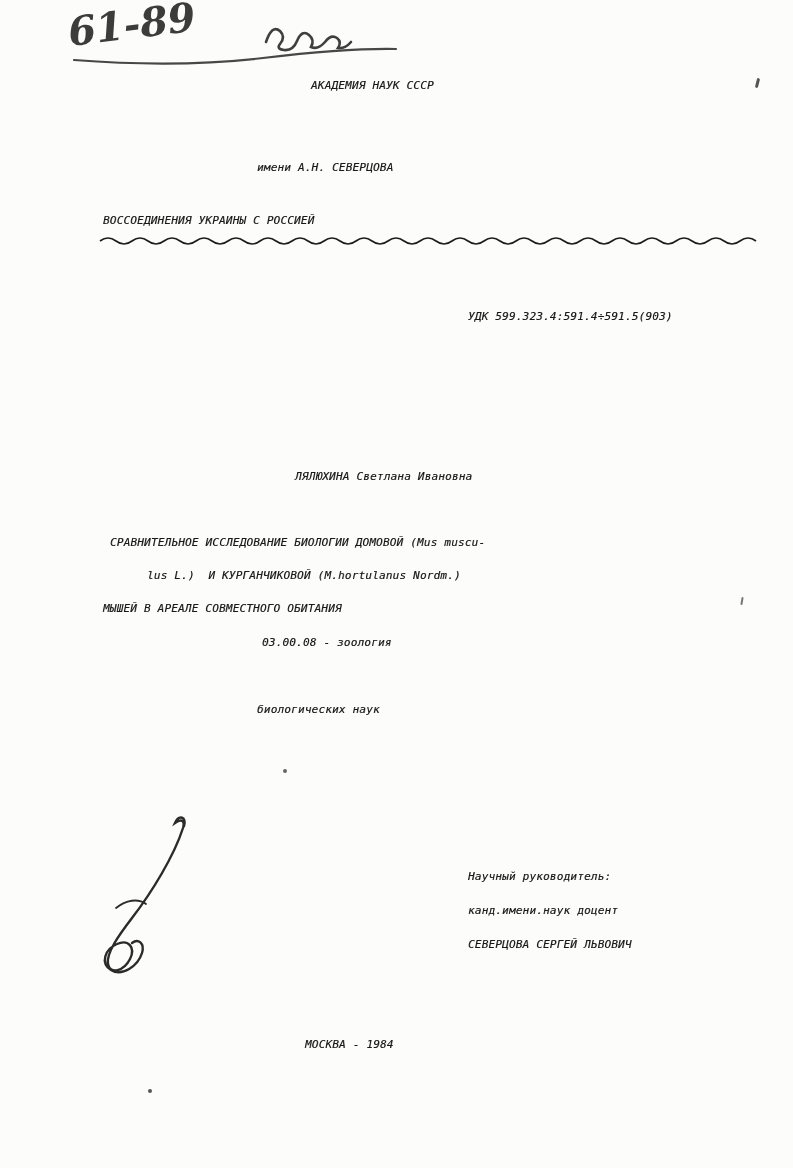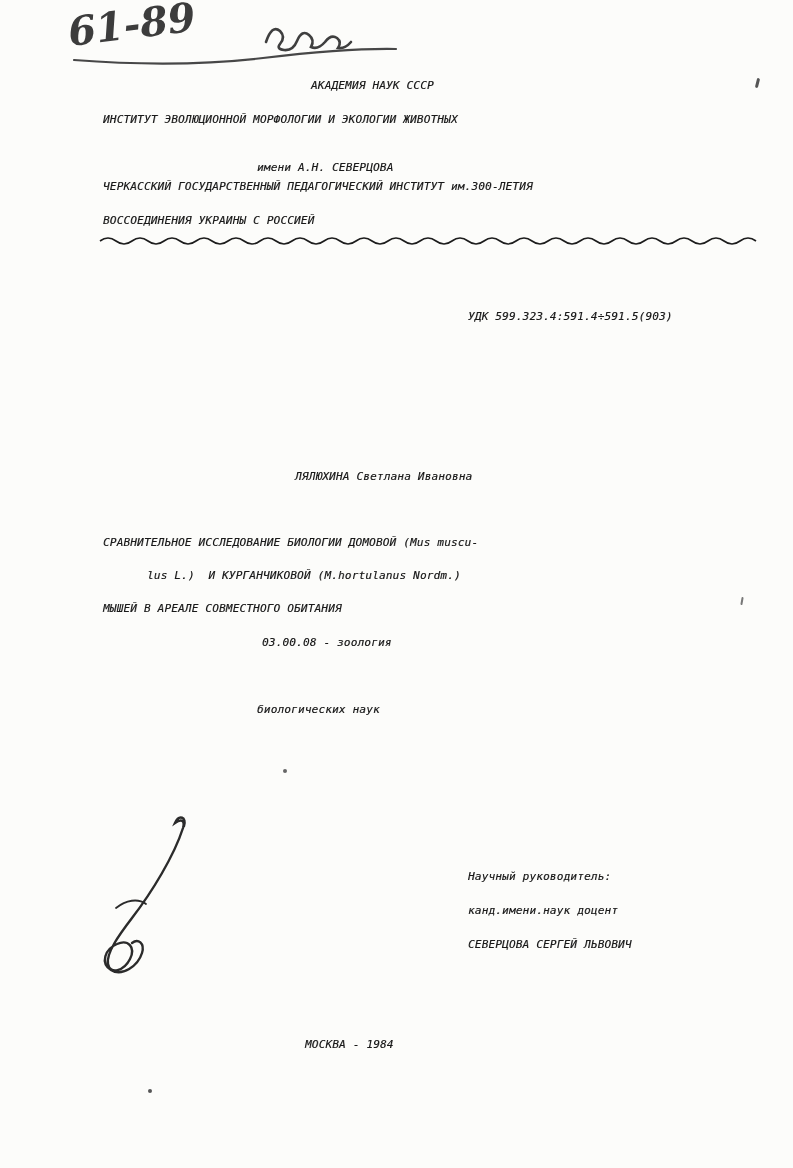--- a/index.html
+++ b/index.html
@@ -41,34 +41,32 @@
 
 <div class="page">
 
   <svg class="hand-mark" width="350" height="72" viewBox="0 0 350 72">
     <text x="12" y="46" transform="rotate(-7 12 46)">61-89</text>
     <path d="M208,42 q6,-18 14,-11 q6,6 0,13 q-4,5 4,6 q9,1 13,-9 q5,-12 12,-6 q6,5 2,12 q7,3 14,-5 q6,-8 12,-4 q5,4 1,10 q7,1 13,-6" fill="none" stroke="#3f3f3f" stroke-width="2.6" stroke-linecap="round"></path>
     <path d="M16,60 Q120,68 205,58 T338,49" fill="none" stroke="#474747" stroke-width="2.2" stroke-linecap="round"></path>
   </svg>
 
   <div class="t" style="top:79px;left:311px">АКАДЕМИЯ НАУК СССР</div>
-  <div class="t" style="top:113px;left:103px">ИНСТИТУТ ЭВОЛЮЦИОННОЙ МОРФОЛОГИИ И ЭКОЛОГИИ ЖИВОТНЫХ</div>
   <div class="t" style="top:161px;left:257px">имени А.Н. СЕВЕРЦОВА</div>
-  <div class="t" style="top:180px;left:103px">ЧЕРКАССКИЙ ГОСУДАРСТВЕННЫЙ ПЕДАГОГИЧЕСКИЙ ИНСТИТУТ им.300-ЛЕТИЯ</div>
   <div class="t" style="top:214px;left:103px">ВОССОЕДИНЕНИЯ УКРАИНЫ С РОССИЕЙ</div>
 
   <svg class="wavy" width="664" height="12" viewBox="0 0 664 12">
     <path d="M1 7 Q9 1 17 7 T33 7 T49 7 T65 7 T81 7 T97 7 T113 7 T129 7 T145 7 T161 7 T177 7 T193 7 T209 7 T225 7 T241 7 T257 7 T273 7 T289 7 T305 7 T321 7 T337 7 T353 7 T369 7 T385 7 T401 7 T417 7 T433 7 T449 7 T465 7 T481 7 T497 7 T513 7 T529 7 T545 7 T561 7 T577 7 T593 7 T609 7 T625 7 T641 7 T657 7" fill="none" stroke="#1c1c1c" stroke-width="1.6"></path>
   </svg>
 
   <div class="t" style="top:310px;left:468px">УДК 599.323.4:591.4÷591.5(903)</div>
 
   <div class="t" style="top:470px;left:295px">ЛЯЛЮХИНА Светлана Ивановна</div>
 
-  <div class="t" style="top:536px;left:103px">СРАВНИТЕЛЬНОЕ ИССЛЕДОВАНИЕ БИОЛОГИИ ДОМОВОЙ (Mus muscu-</div>
+  <div class="t" style="top:536px;left:110px">СРАВНИТЕЛЬНОЕ ИССЛЕДОВАНИЕ БИОЛОГИИ ДОМОВОЙ (Mus muscu-</div>
   <div class="t" style="top:569px;left:147px">lus L.)  И КУРГАНЧИКОВОЙ (M.hortulanus Nordm.)</div>
   <div class="t" style="top:602px;left:103px">МЫШЕЙ В АРЕАЛЕ СОВМЕСТНОГО ОБИТАНИЯ</div>
 
   <div class="t" style="top:636px;left:262px">03.00.08 - зоология</div>
   <div class="t" style="top:703px;left:257px">биологических наук</div>
 
   <svg class="signature" width="132" height="168" viewBox="0 0 132 168">
     <path d="M98,14 C101,5 93,2 89,11 C96,6 99,9 97,16 C88,44 66,80 46,106 C33,123 20,141 22,152 C24,163 38,159 44,147 C50,135 42,127 31,132 C19,137 14,151 25,158 C36,165 52,154 56,141 C59,131 52,126 46,131" fill="none" stroke="#2b2b2b" stroke-width="2.4" stroke-linecap="round"></path>
     <path d="M30,96 C40,88 52,86 60,92" fill="none" stroke="#2b2b2b" stroke-width="1.8" stroke-linecap="round"></path>
   </svg>

